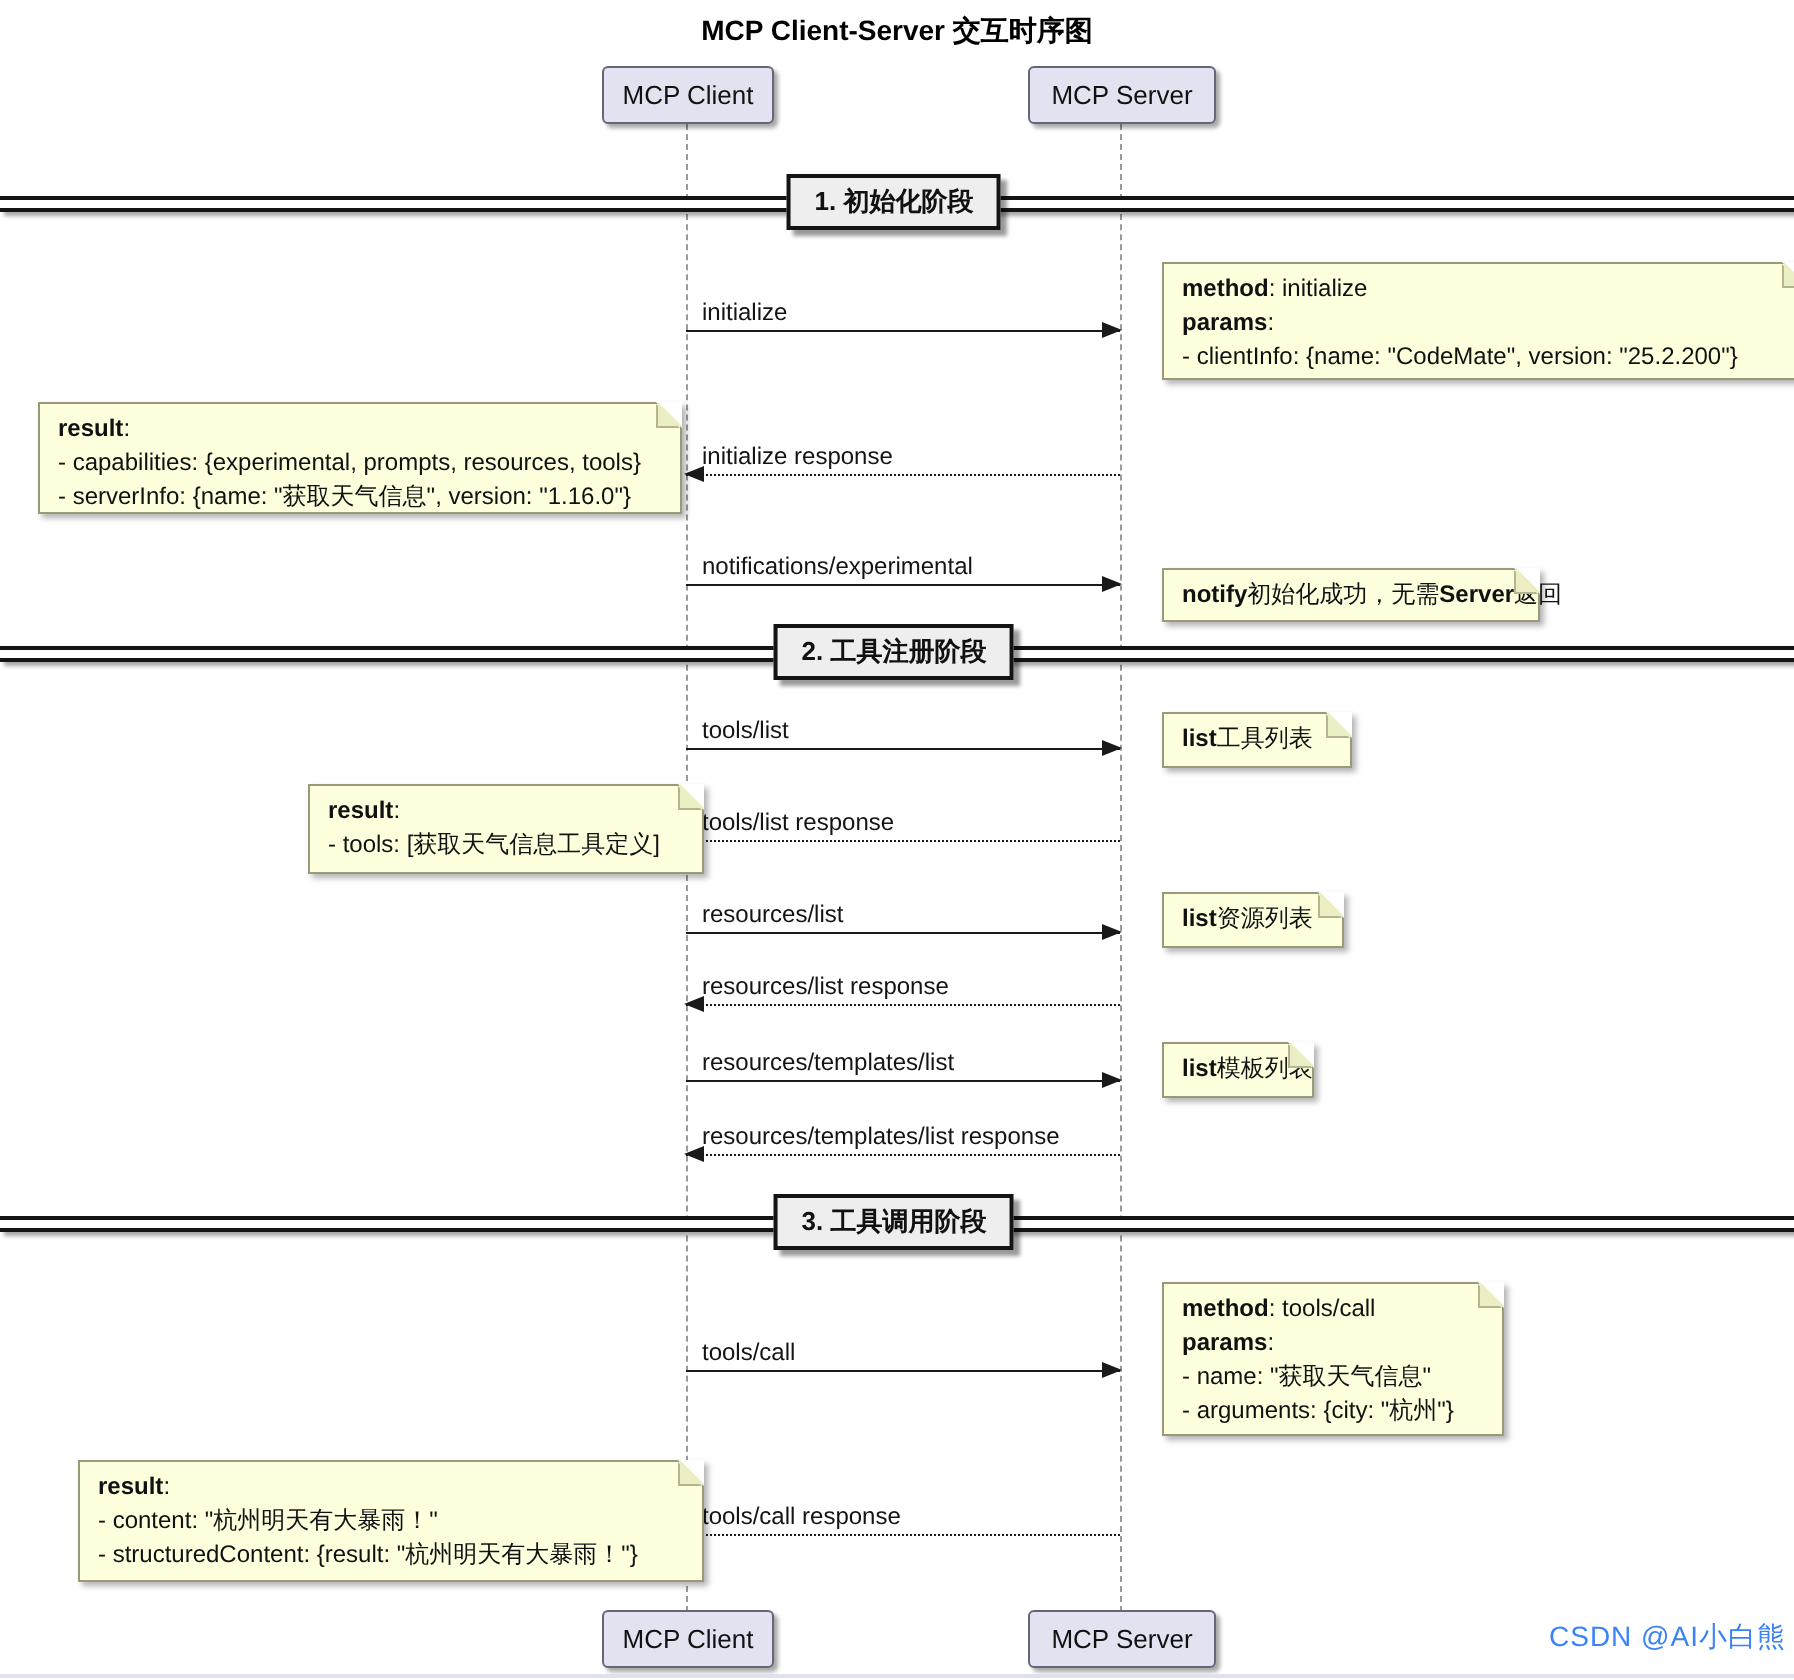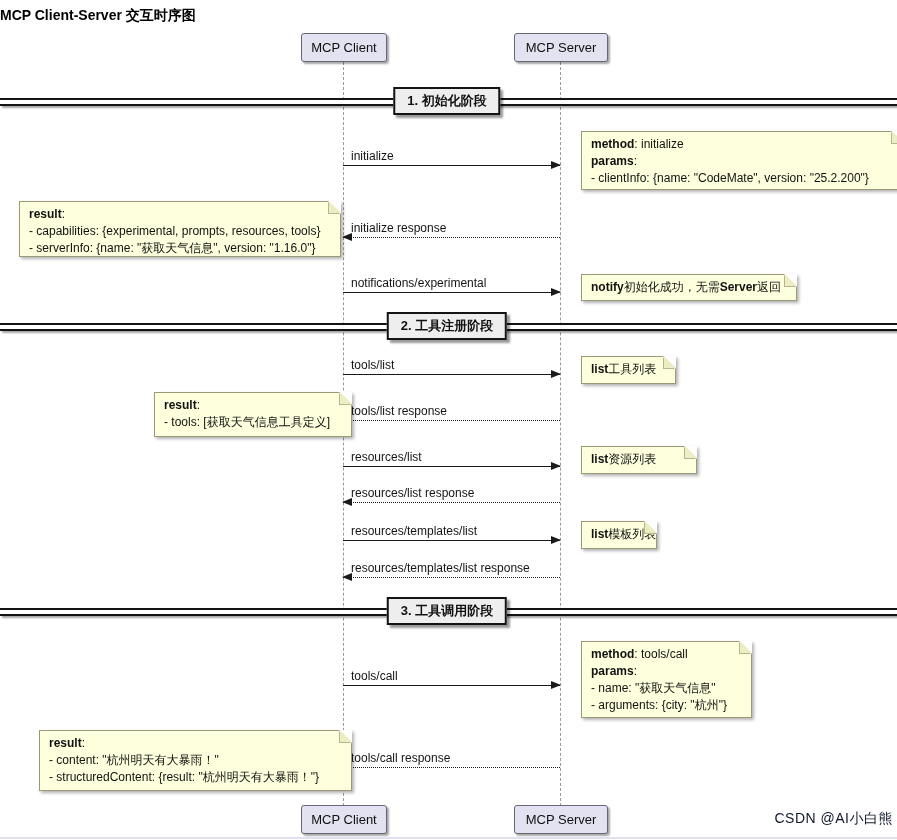--- a/index.html
+++ b/index.html
@@ -1,21 +1,21 @@
 <!DOCTYPE html>
 <html><head>
 <meta charset="utf-8">
 <style>
   html,body{margin:0;padding:0;background:#ffffff;}
   .stage{
     position:relative;width:897px;height:840px;overflow:hidden;background:#fff;
     font-family:"Liberation Sans","DejaVu Sans",sans-serif;color:#111;
   }
   .title{
-    position:absolute;left:0;right:0;top:7px;text-align:left;
+    position:absolute;left:0;right:0;top:7px;text-align:center;
     font-size:14px;font-weight:bold;color:#000;
   }
   .lifeline{
     position:absolute;width:0;border-left:1px dashed #9a9a9a;top:62px;height:744px;
   }
   .participant{
     position:absolute;height:27px;line-height:27px;text-align:center;
     background:#E2E2F0;border:1px solid #66667a;border-radius:3px;
     font-size:13px;box-shadow:2px 2px 2px rgba(0,0,0,.35);box-sizing:content-box;
   }
@@ -46,21 +46,21 @@
     white-space:nowrap;
     margin-left:16px;
   }
   .note::before{content:"";position:absolute;top:-1px;right:-1px;width:0;height:0;
     border-top:13px solid #ffffff;border-left:13px solid transparent;z-index:1;}
   .note::after{content:"";position:absolute;top:-1px;right:-1px;width:0;height:0;
     border-left:12px solid #EDEDC3;border-top:12px solid transparent;z-index:2;
     filter:drop-shadow(-1px 1px 0 #b5b590);}
   .note b{font-weight:bold;}
   .watermark{
-    position:absolute;right:4px;top:810px;font-size:14px;color:#0f172a;letter-spacing:.5px;
+    position:absolute;right:4px;top:810px;font-size:14px;color:#3b82f6;letter-spacing:.5px;
   }
   .bottom-rule{position:absolute;left:0;right:0;top:837px;height:2px;background:#dfe2ee;}
 </style>
 </head>
 <body>
 
 <div class="stage">
 
   <div class="title">MCP Client-Server 交互时序图</div>
 
@@ -92,21 +92,21 @@
   <div class="note" style="left:3px;top:201px;width:322px;height:56px">
     <div><b>result</b><span>:</span></div>
     <div><b></b><span>- capabilities: {experimental, prompts, resources, tools}</span></div>
     <div><b></b><span>- serverInfo: {name: "获取天气信息", version: "1.16.0"}</span></div>
   </div>
 
   <div class="mlabel" style="top:276px">notifications/experimental</div>
   <div class="arrow" style="top:292px">
       <i class="head-r"></i>
     </div>
-  <div class="note" style="left:565px;top:274px;width:216px;height:27px">
+  <div class="note" style="left:565px;top:284px;width:189px;height:27px">
     <div><b>notify</b><span>初始化成功，无需</span><b>Server</b><span>返回</span></div>
   </div>
 
   <div class="divider-line" style="top:323px"></div>
   <div class="divider-box" style="top:312px">
     <span>2. 工具注册阶段</span>
   </div>
 
   <div class="mlabel" style="top:358px">tools/list</div>
   <div class="arrow" style="top:374px">
@@ -122,21 +122,21 @@
     </div>
   <div class="note" style="left:138px;top:392px;width:198px;height:45px">
     <div><b>result</b><span>:</span></div>
     <div><b></b><span>- tools: [获取天气信息工具定义]</span></div>
   </div>
 
   <div class="mlabel" style="top:450px">resources/list</div>
   <div class="arrow" style="top:466px">
       <i class="head-r"></i>
     </div>
-  <div class="note" style="left:565px;top:446px;width:116px;height:28px">
+  <div class="note" style="left:565px;top:446px;width:91px;height:28px">
     <div><b>list</b><span>资源列表</span></div>
   </div>
 
   <div class="mlabel" style="top:486px">resources/list response</div>
   <div class="arrow dotted" style="top:502px">
       <i class="head-l"></i>
     </div>
 
   <div class="mlabel" style="top:524px">resources/templates/list</div>
   <div class="arrow" style="top:540px">

